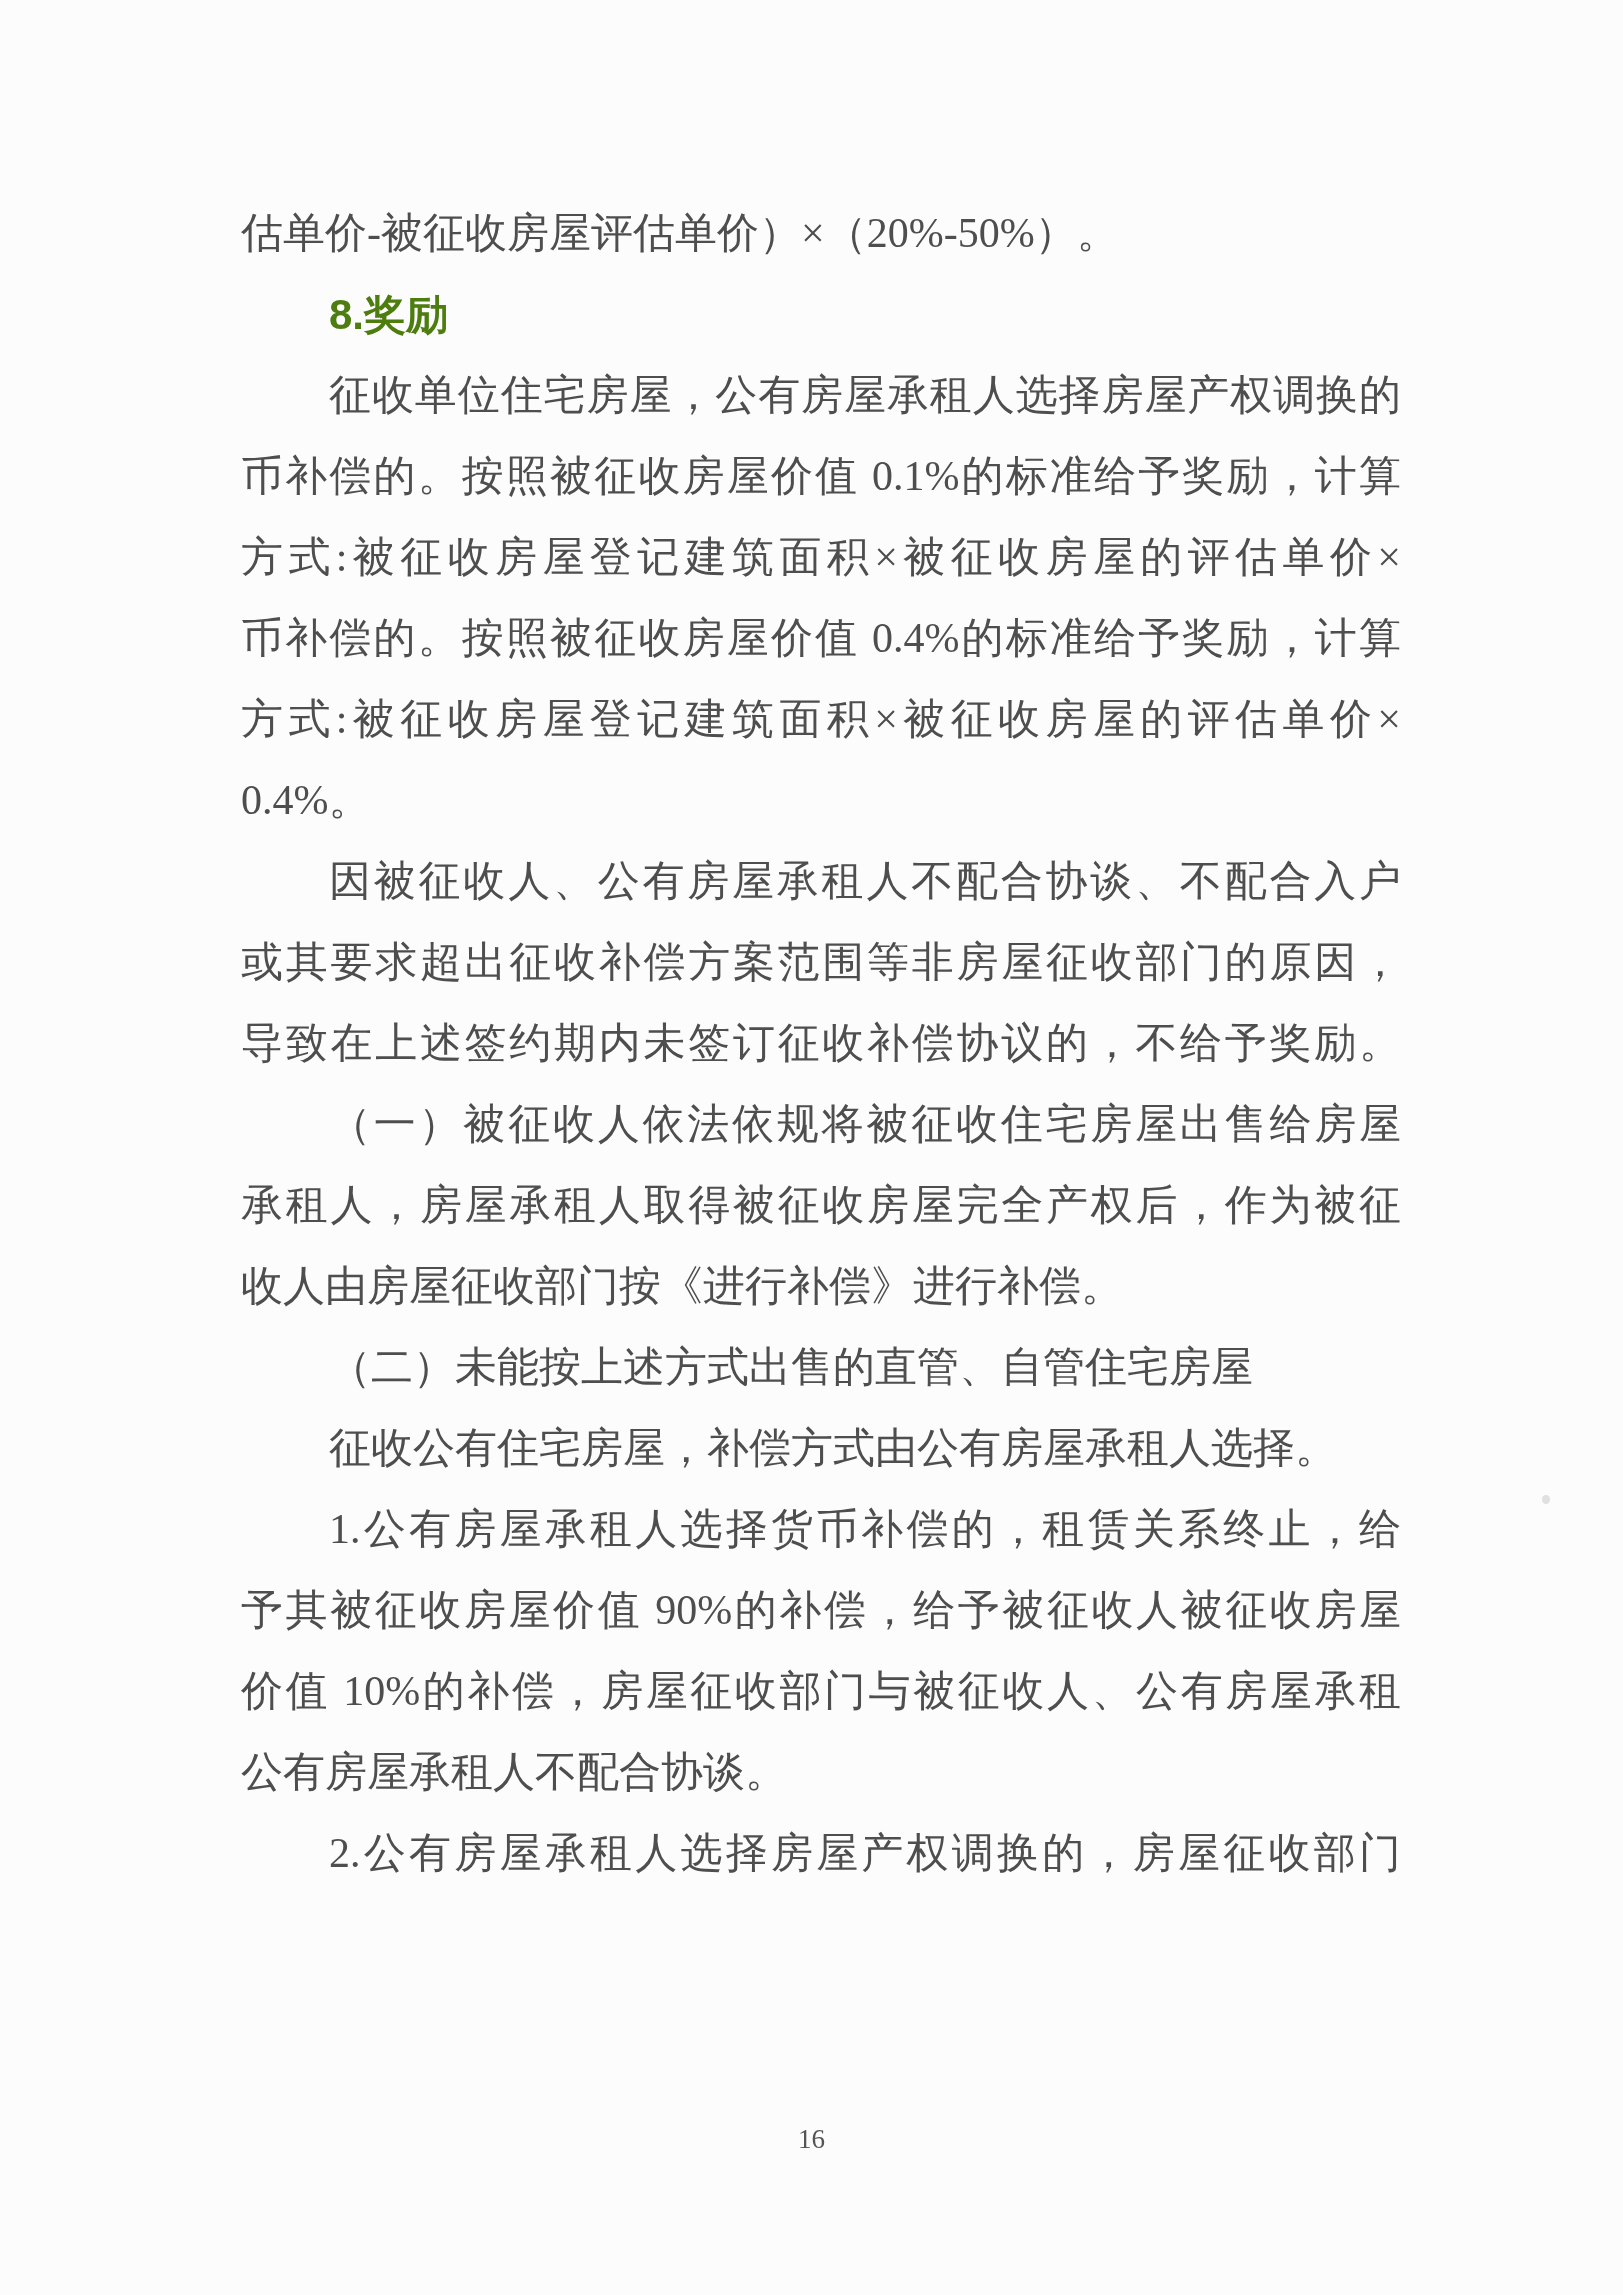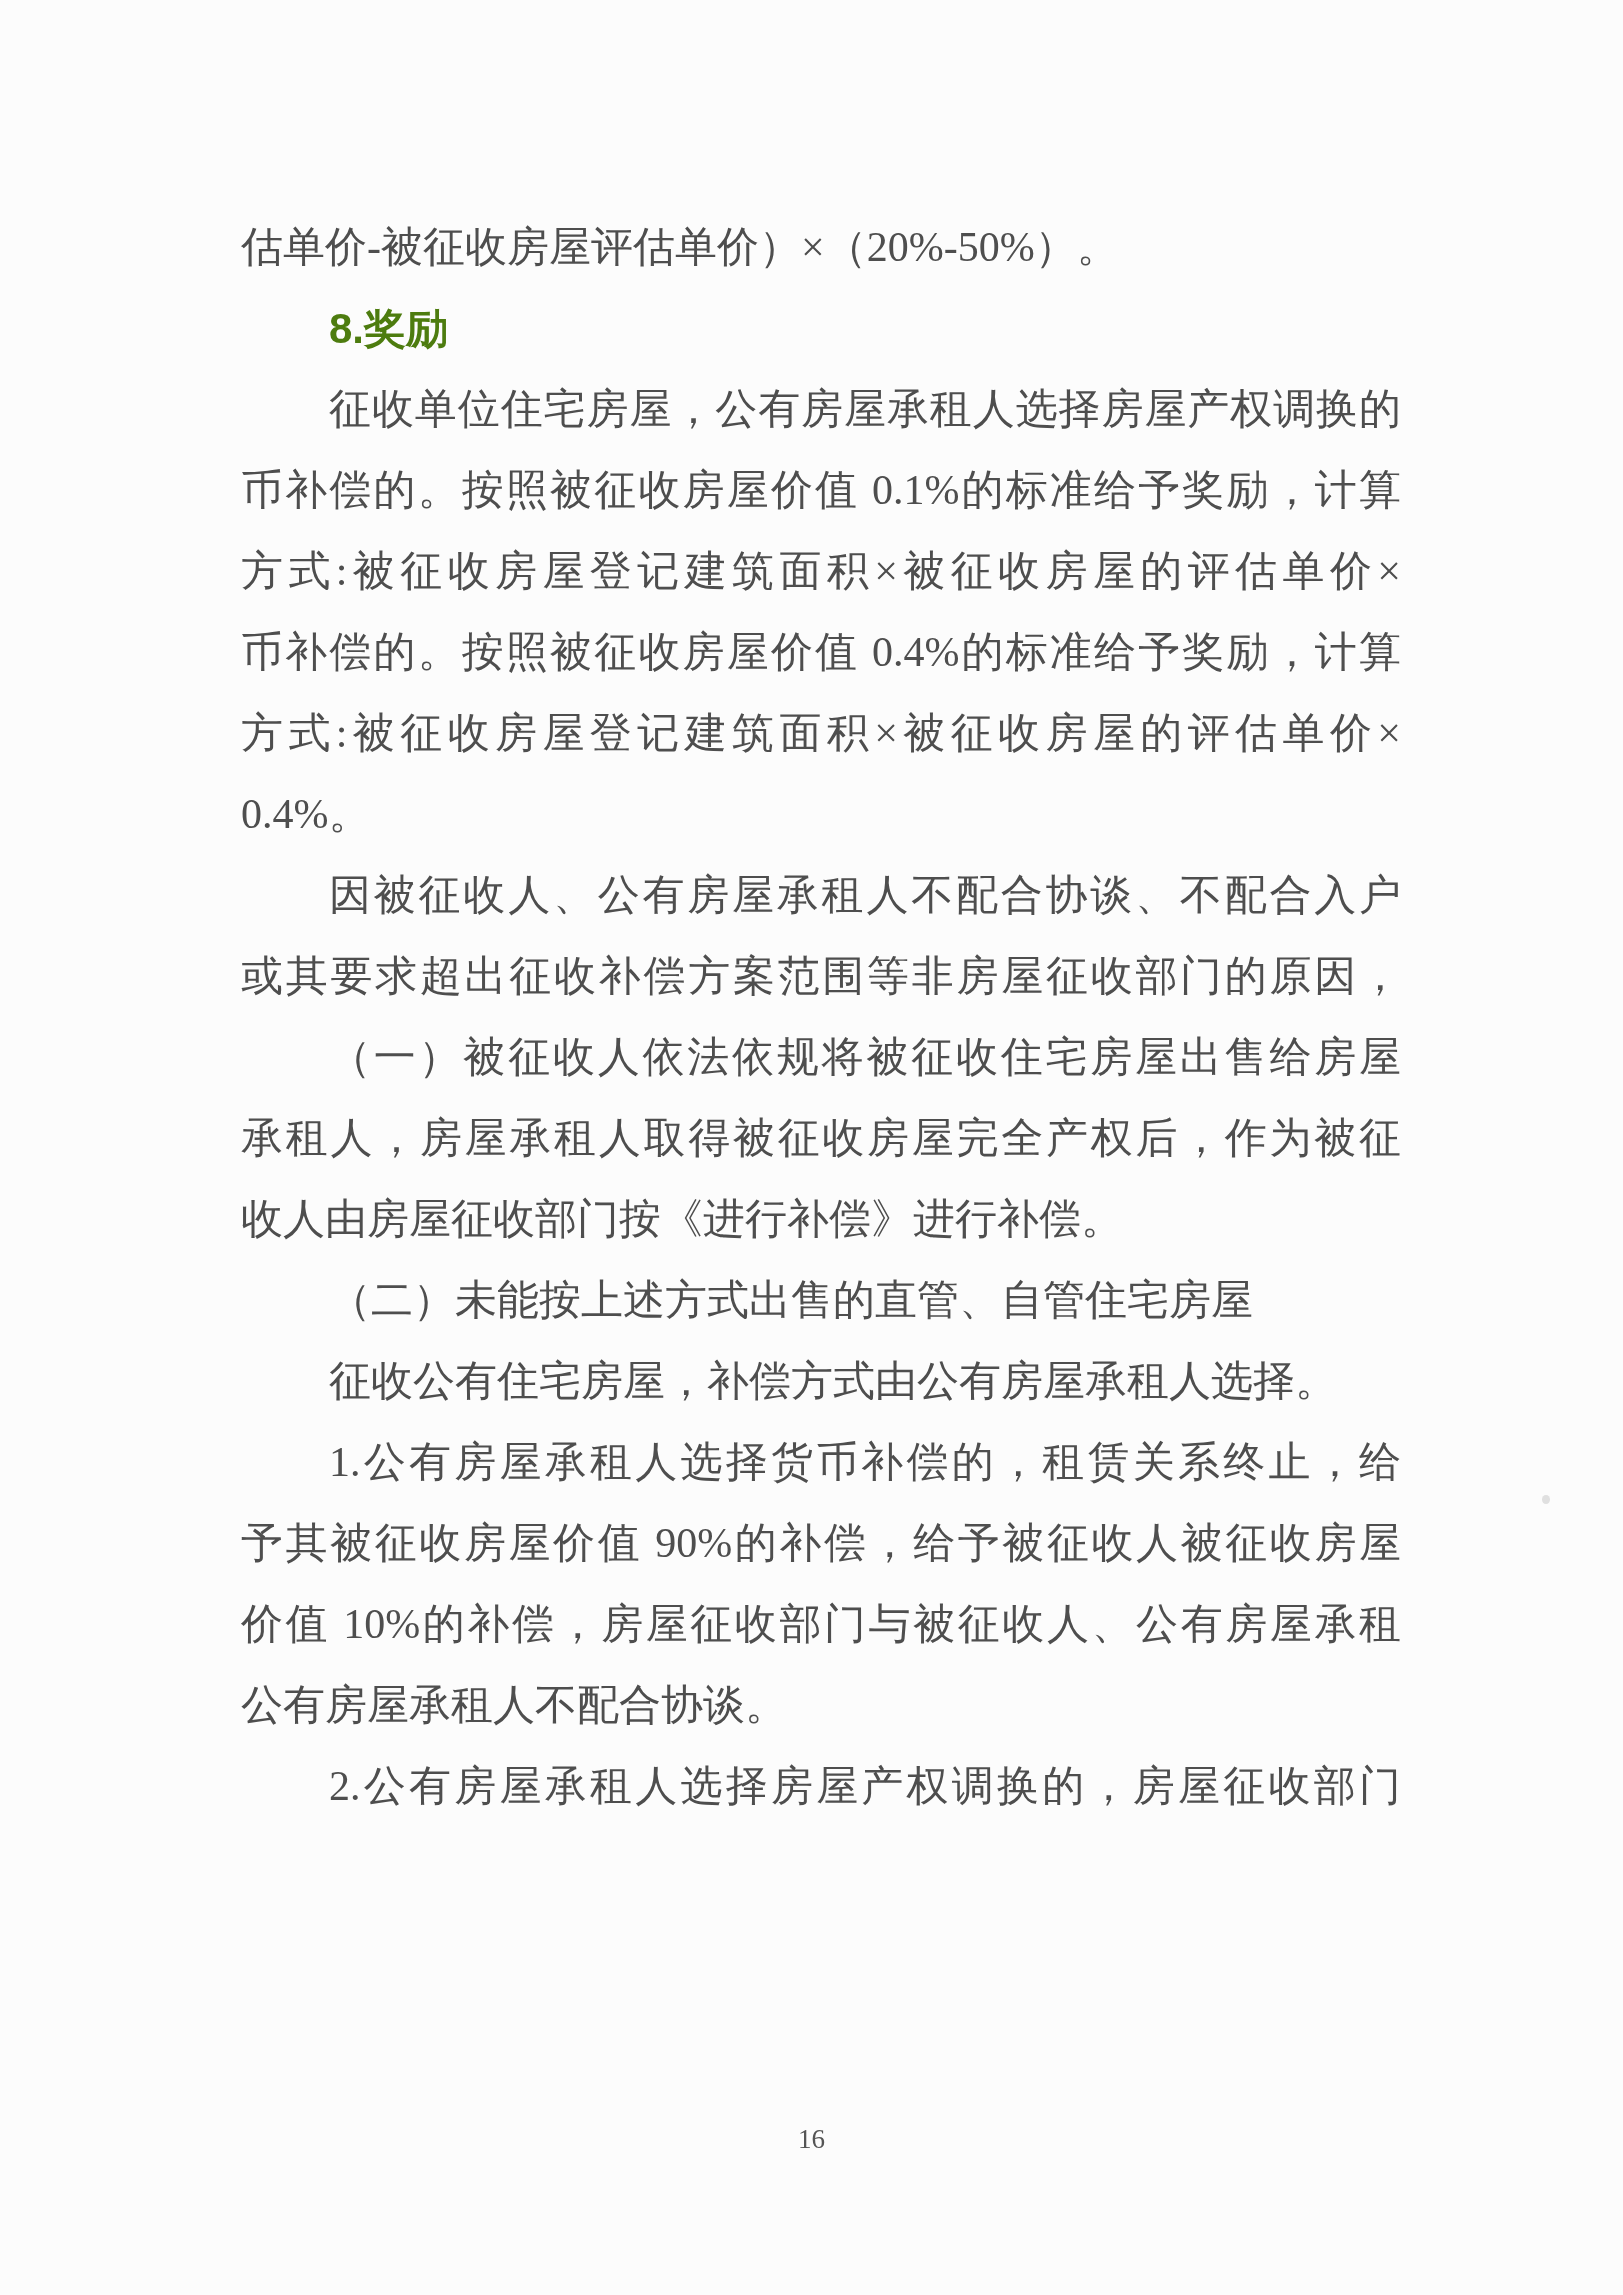--- a/index.html
+++ b/index.html
@@ -12,21 +12,21 @@
     width: 1623px;
     height: 2295px;
     margin: 0 auto;
     background: #fcfcfc;
     overflow: hidden;
     font-family: "Liberation Serif", "DejaVu Serif", serif;
   }
   .content {
     position: absolute;
     left: 241px;
-    top: 207px;
+    top: 193px;
     width: 1160px;
   }
   .line {
     height: 81px;
     line-height: 81px;
     font-size: 42px;
     color: #4e4e4e;
     text-align: left;
     white-space: normal;
   }
@@ -76,20 +76,21 @@
     <div class="line">估单价-被征收房屋评估单价）×（20%-50%）。</div>
     <div class="line h i">8.奖励</div>
     <div class="line i j">征收单位住宅房屋，公有房屋承租人选择房屋产权调换的</div>
     <div class="line j">币补偿的。按照被征收房屋价值 0.1%的标准给予奖励，计算</div>
     <div class="line j">方式:被征收房屋登记建筑面积×被征收房屋的评估单价×</div>
     <div class="line j">币补偿的。按照被征收房屋价值 0.4%的标准给予奖励，计算</div>
     <div class="line j">方式:被征收房屋登记建筑面积×被征收房屋的评估单价×</div>
     <div class="line">0.4%。</div>
     <div class="line i j">因被征收人、公有房屋承租人不配合协谈、不配合入户</div>
     <div class="line j">或其要求超出征收补偿方案范围等非房屋征收部门的原因，</div>
+    <div class="line j">导致在上述签约期内未签订征收补偿协议的，不给予奖励。</div>
     <div class="line i j">（一）被征收人依法依规将被征收住宅房屋出售给房屋</div>
     <div class="line j">承租人，房屋承租人取得被征收房屋完全产权后，作为被征</div>
     <div class="line">收人由房屋征收部门按《进行补偿》进行补偿。</div>
     <div class="line i">（二）未能按上述方式出售的直管、自管住宅房屋</div>
     <div class="line i">征收公有住宅房屋，补偿方式由公有房屋承租人选择。</div>
     <div class="line i j">1.公有房屋承租人选择货币补偿的，租赁关系终止，给</div>
     <div class="line j">予其被征收房屋价值 90%的补偿，给予被征收人被征收房屋</div>
     <div class="line j">价值 10%的补偿，房屋征收部门与被征收人、公有房屋承租</div>
     <div class="line">公有房屋承租人不配合协谈。</div>
     <div class="line i j">2.公有房屋承租人选择房屋产权调换的，房屋征收部门</div>

